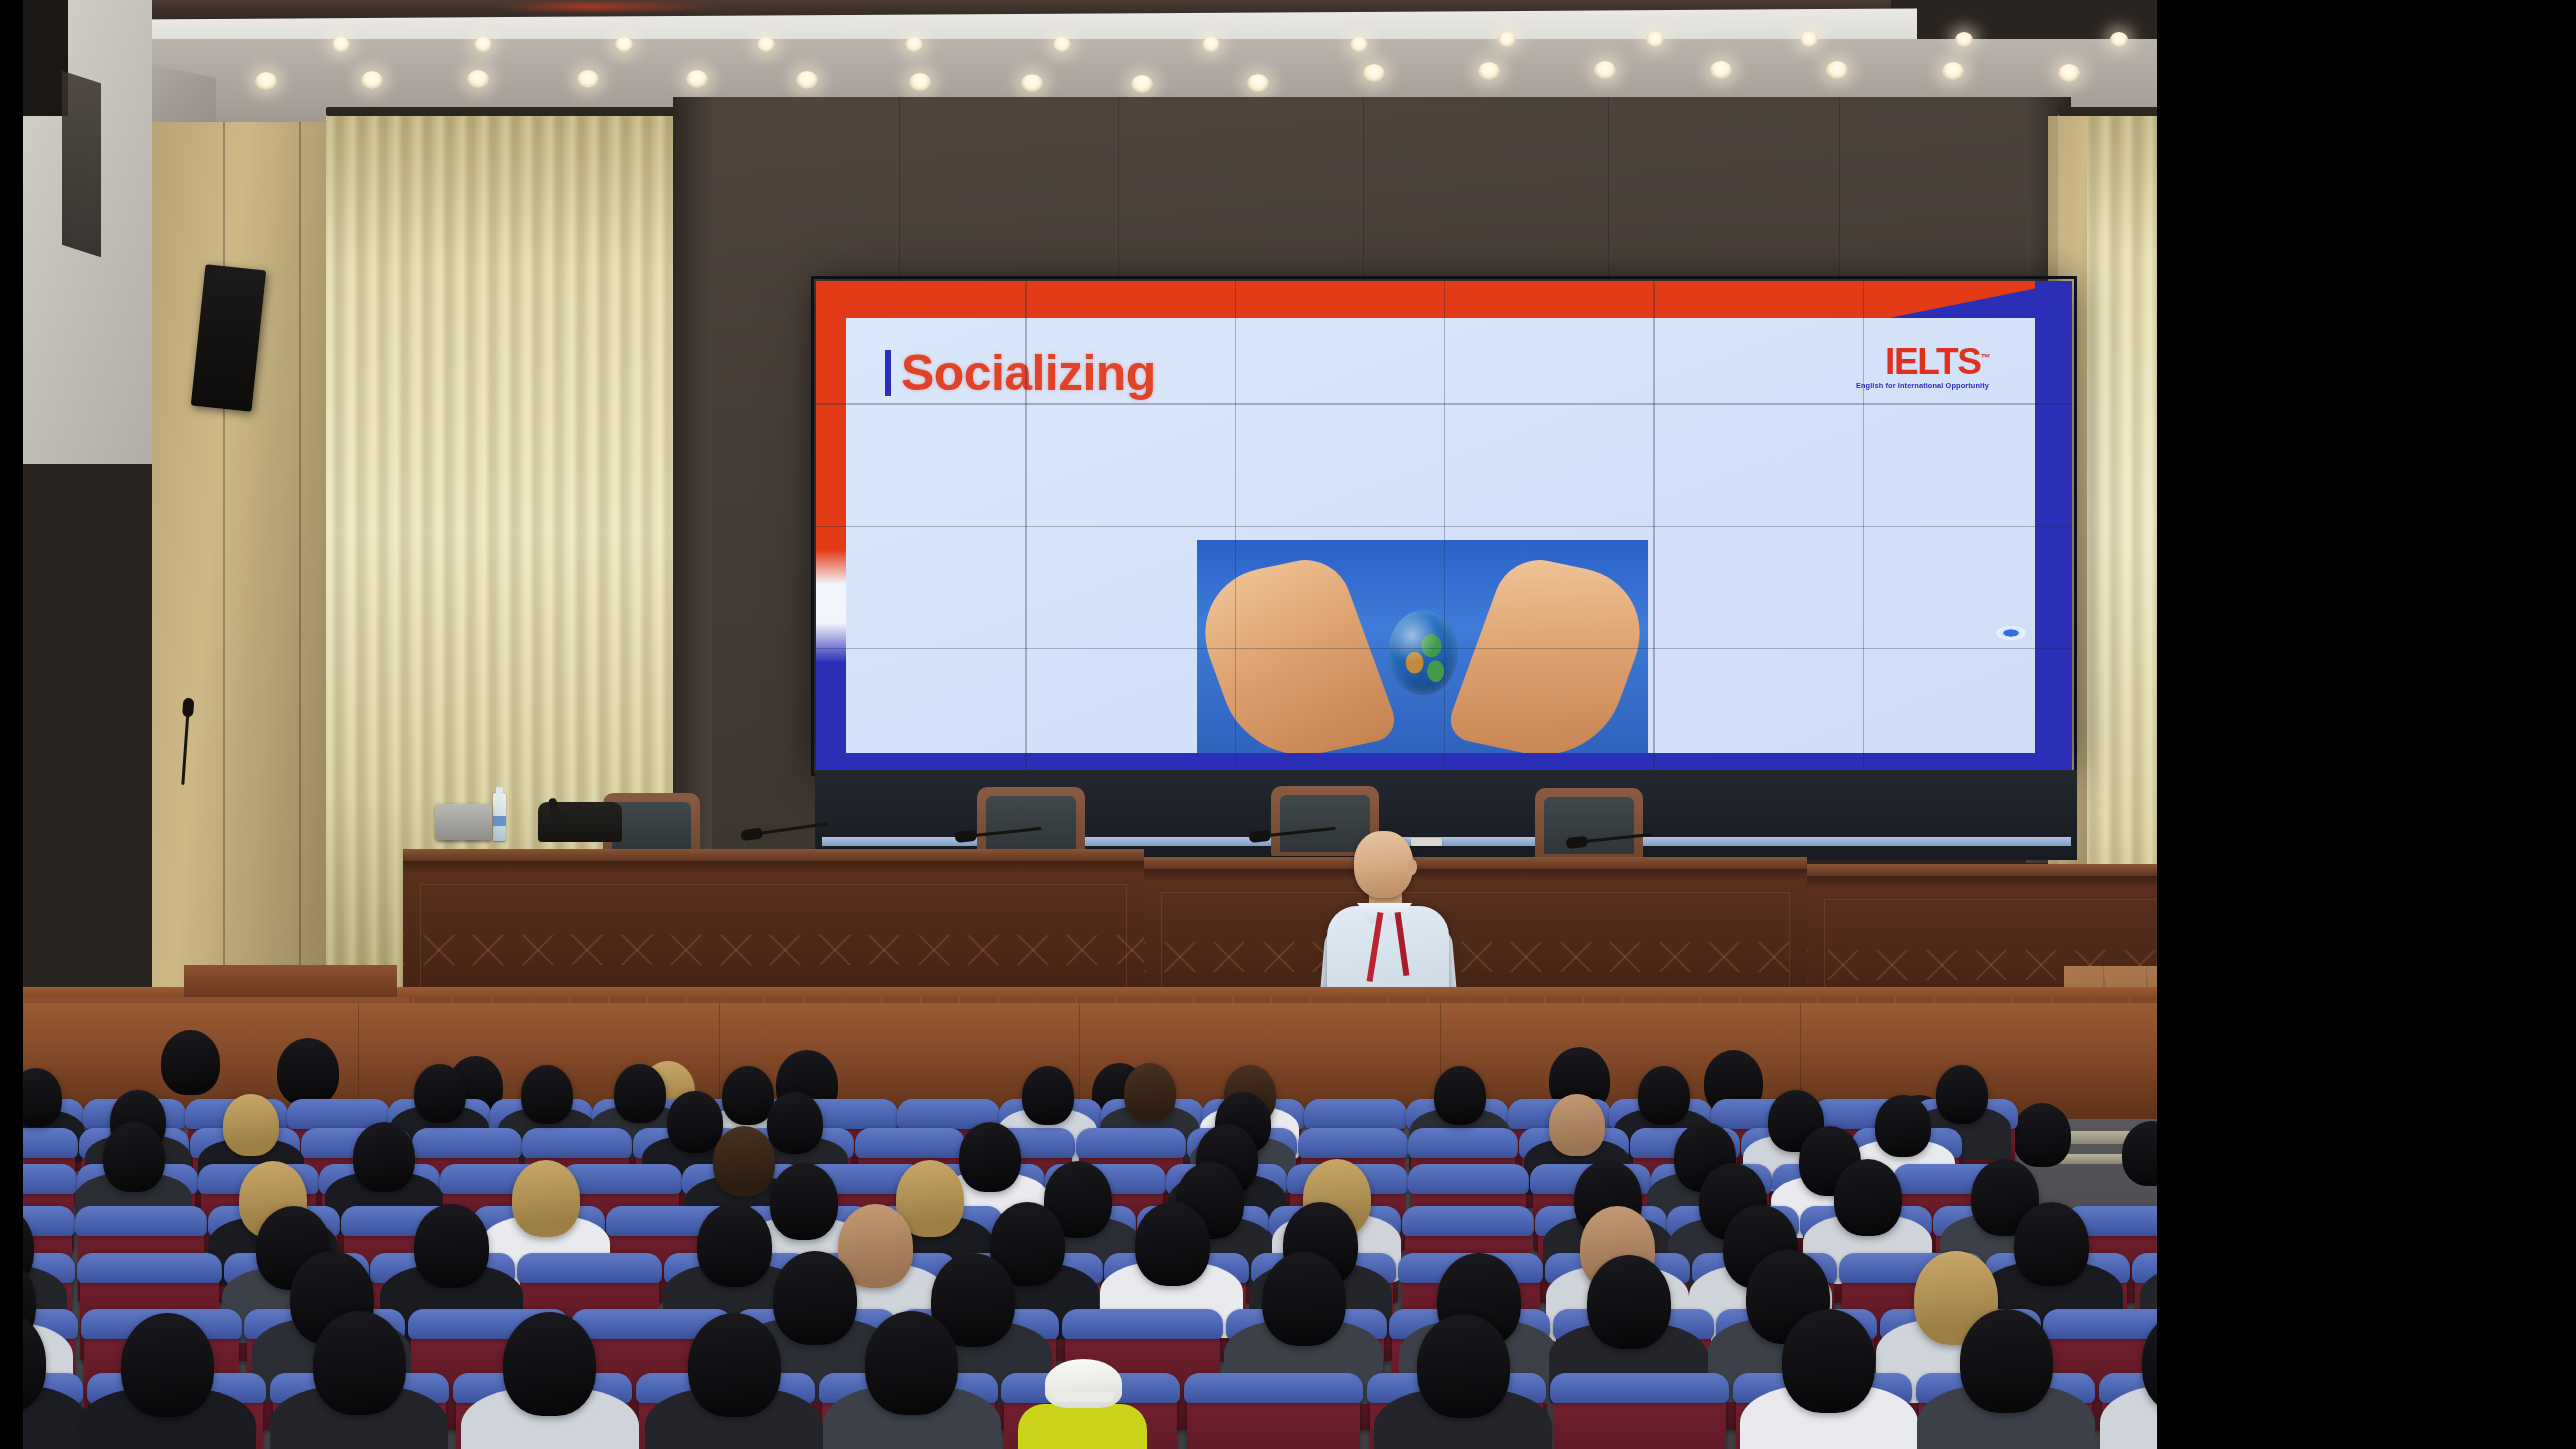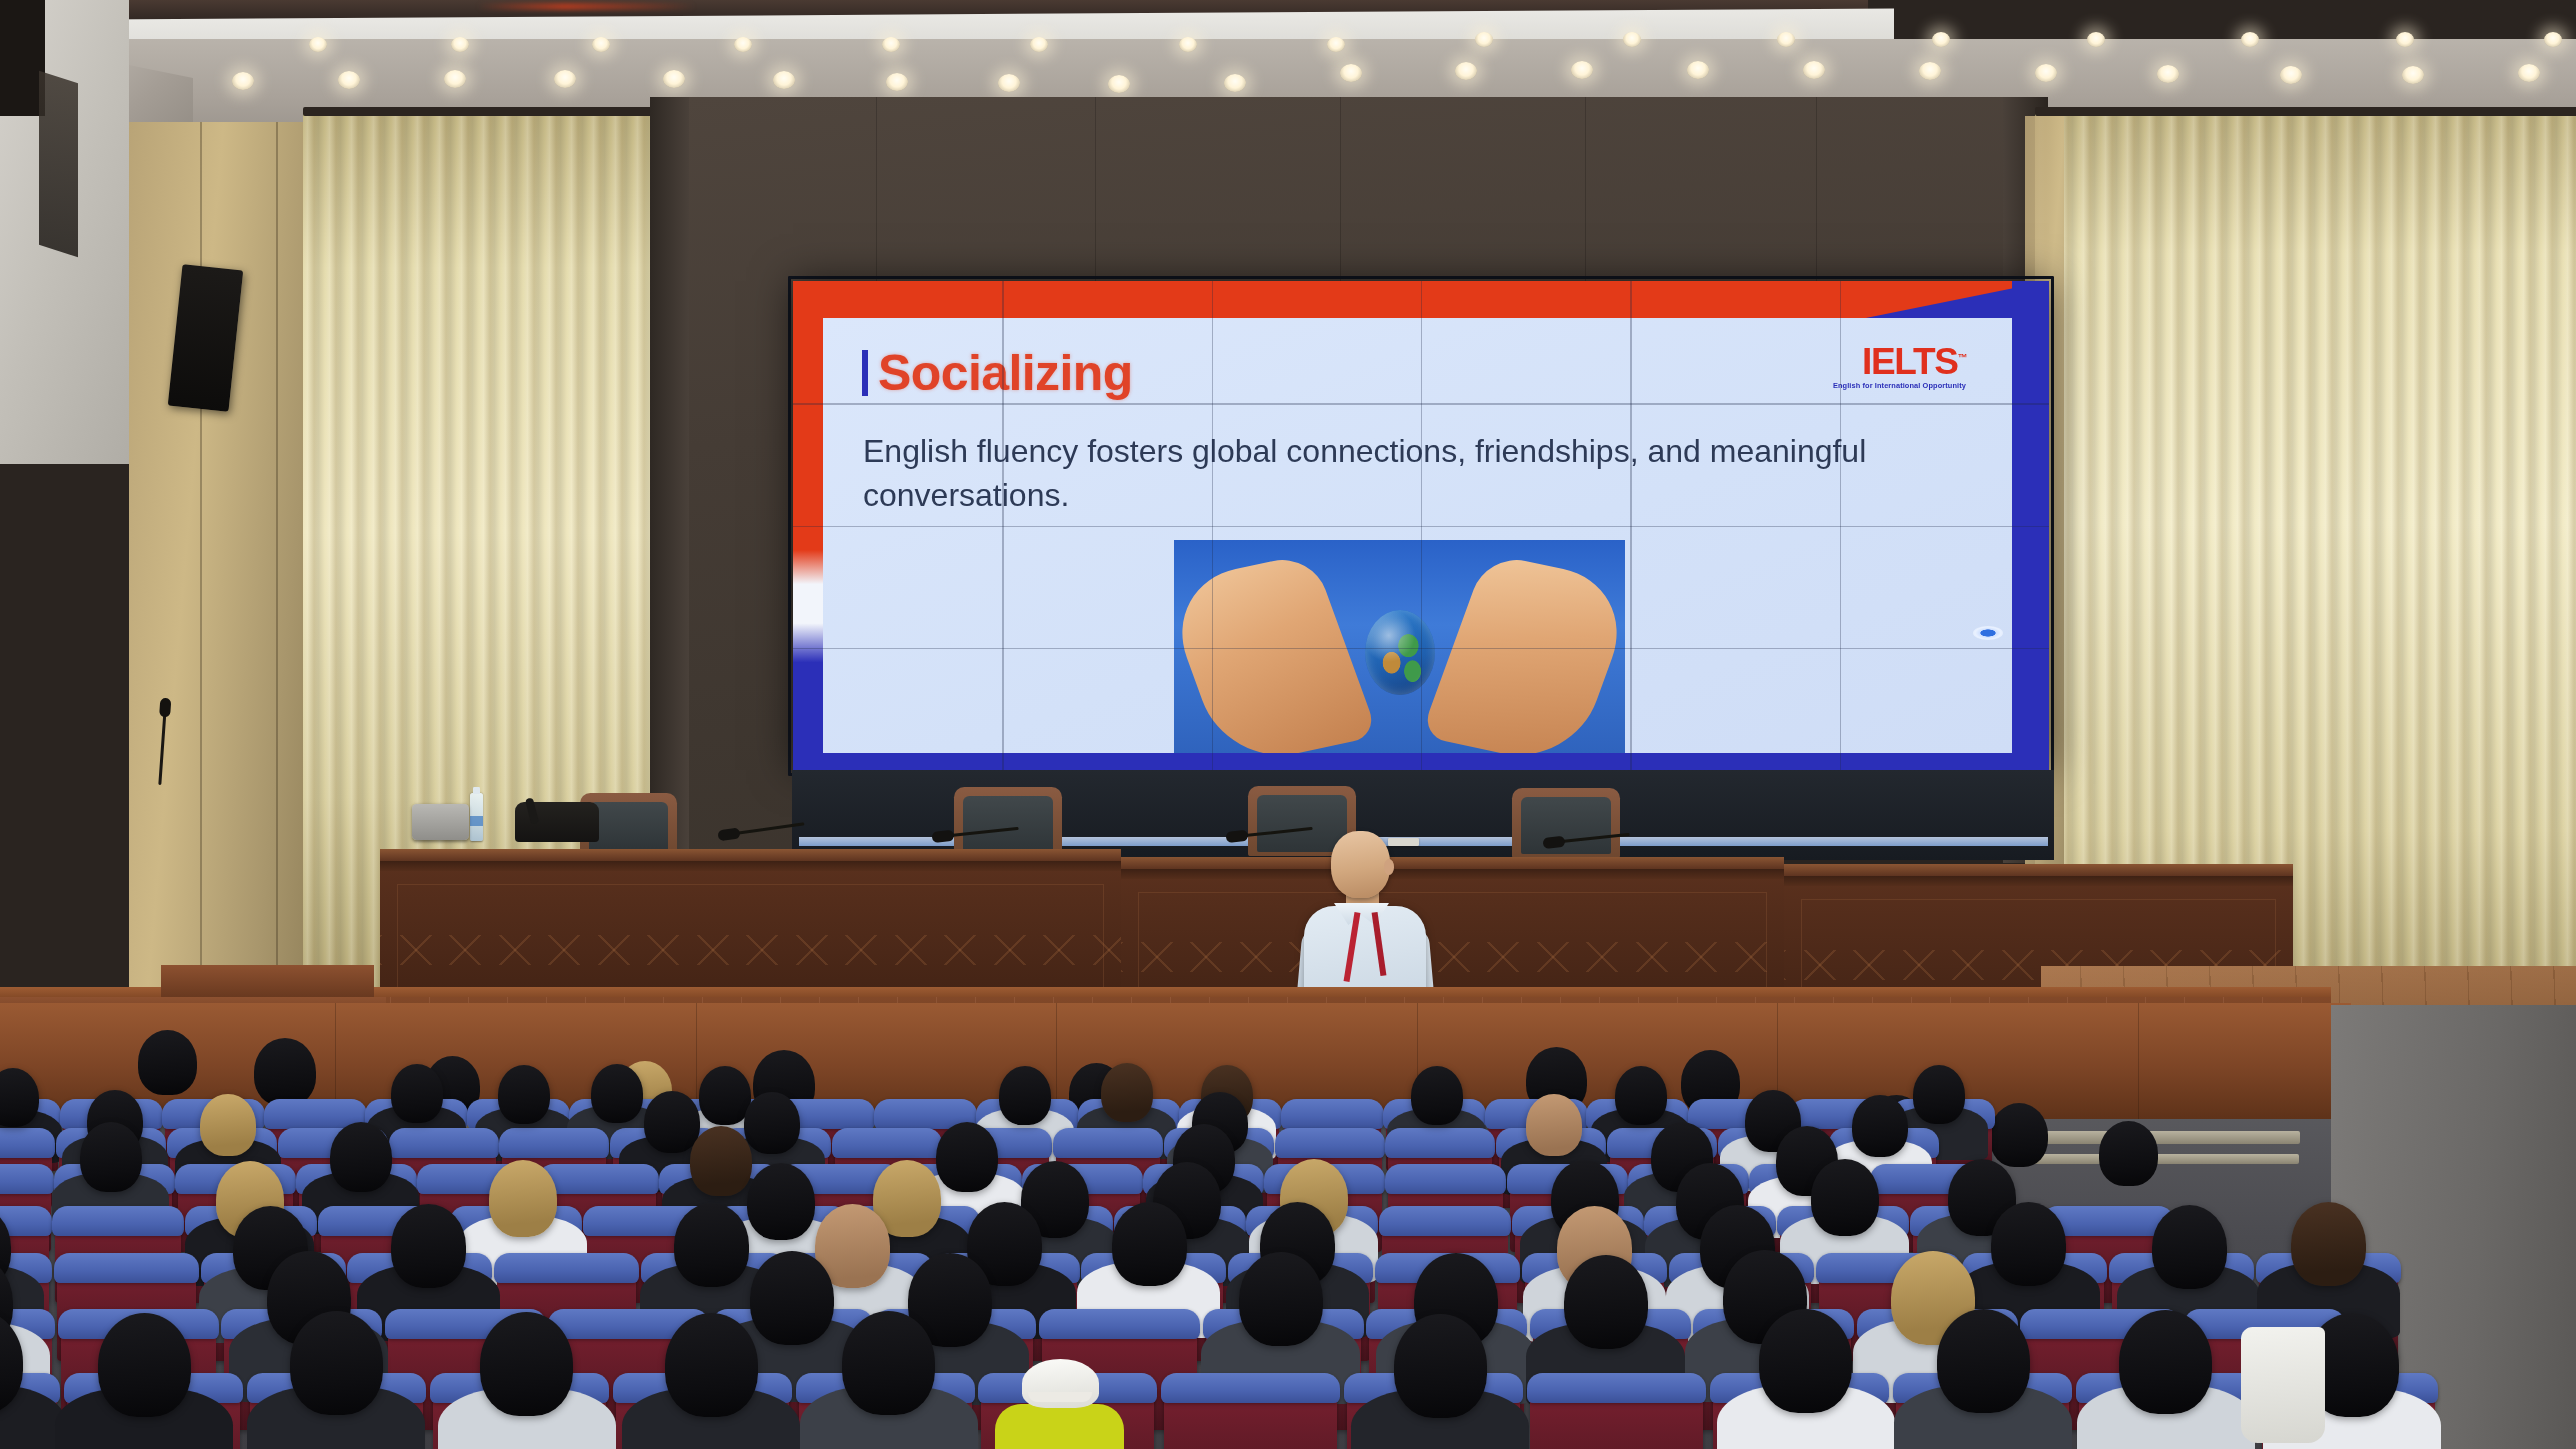--- a/index.html
+++ b/index.html
@@ -1,21 +1,22 @@
 <!DOCTYPE html>
 <html style="font-size:10.3px"><head>
 <meta charset="utf-8">
 <title>Auditorium Lecture Photo</title>
 <style>
   html,body{margin:0;padding:0;background:#000;}
   *{box-sizing:border-box;}
   .stage-root{
-    position:relative;width:2576px;height:1449px;overflow:hidden;
+    position:relative;width:2134px;height:1449px;overflow:hidden;
     font-family:"Liberation Sans", sans-serif;
     background:#2a2420;
+    margin-left:23px;
   }
   
   .ceiling-dark-strip{position:absolute;left:116px;top:0;width:1752px;height:24.5px;
     background:linear-gradient(180deg,#4a3a32 0%,#2b2320 100%);}
   .ceiling-dark-strip .redglow{position:absolute;left:361px;top:2.6px;width:219px;height:7.7px;
     background:linear-gradient(90deg,rgba(160,40,20,0) 0%,rgba(190,60,30,.85) 40%,rgba(120,30,15,0) 100%);filter:blur(1.9px);}
   .ceiling-white-band{position:absolute;left:97px;top:14px;width:1797px;height:45px;
     background:linear-gradient(180deg,#e9e8e4 0%,#d8d7d2 100%);
     transform:skewY(-0.35deg);}
   .ceiling-soffit{position:absolute;left:0;top:39px;width:2576px;height:129px;
@@ -313,21 +314,20 @@
       <div class="slide-corner-tri"></div>
       <div class="slide-edge-left"></div>
       <div class="slide-edge-right"></div>
       <div class="slide-bottom"></div>
 
       <div class="slide-inner">
         <div class="slide-title-wrap">
           <div class="title-bar"></div>
           <div class="slide-title">Socializing</div>
         </div>
-        <div class="slide-body">English fluency fosters global connections, friendships, and meaningful conversations.</div>
 
         <div class="slide-photo">
           <div class="hand l"></div>
           <div class="hand r"></div>
           <div class="globe"></div>
         </div>
 
         <div class="ielts-logo">
           <div class="ielts-word">
             <span>IELTS</span><span class="ielts-tm">™</span>

